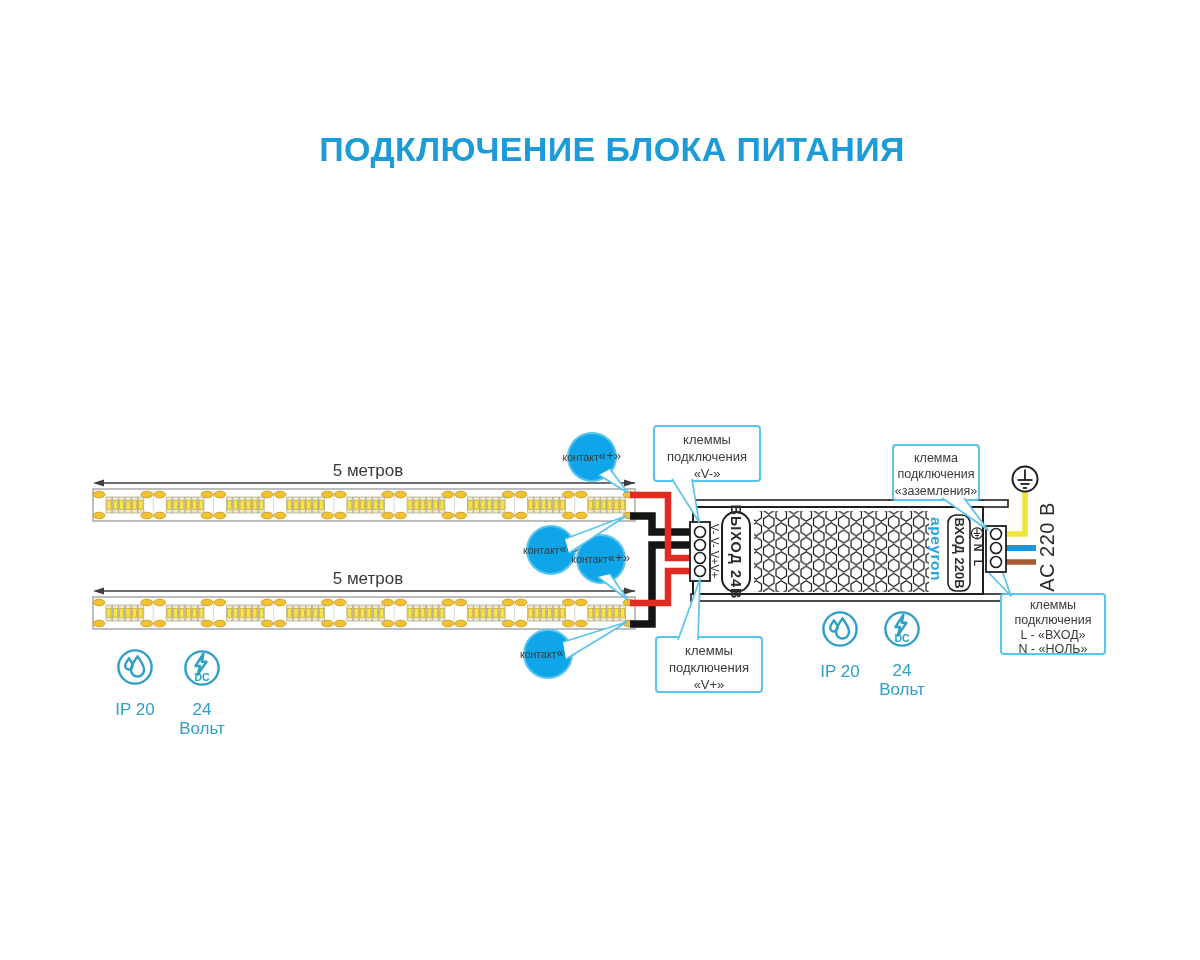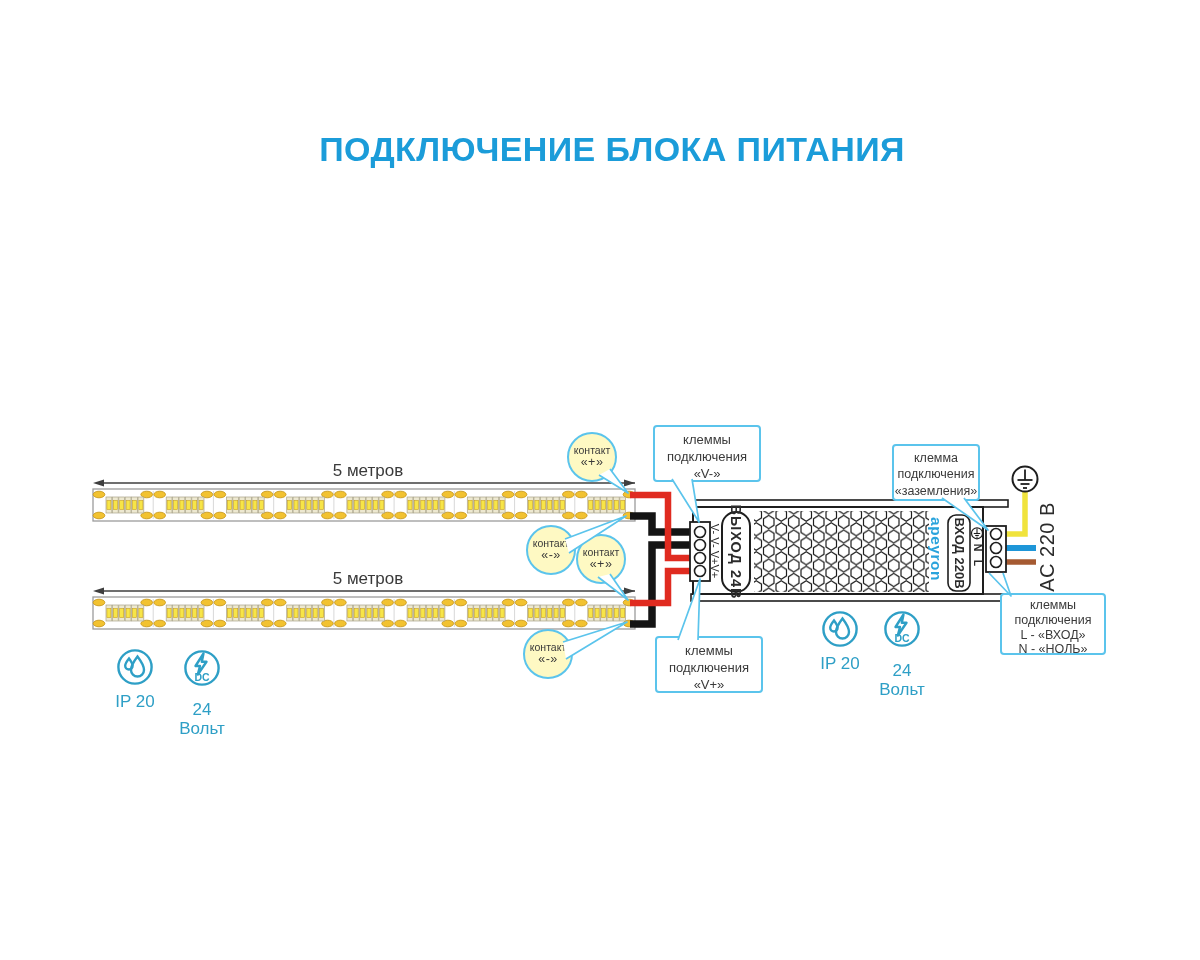--- a/index.html
+++ b/index.html
@@ -8,29 +8,29 @@
   .title{position:absolute;left:12px;top:127px;width:1200px;text-align:center;
          font-size:34px;font-weight:700;letter-spacing:.4px;line-height:1.33;
          color:var(--title-blue);z-index:2;}
   .scene{position:absolute;left:0;top:0;z-index:1;}
   .tails{position:absolute;left:0;top:0;z-index:3;pointer-events:none;}
   .callout-box{position:absolute;background:#fff;border:2.5px solid var(--callout-blue);
          border-radius:4px;color:var(--text-dark);text-align:center;z-index:2;
          font-size:13px;line-height:1.32;padding-top:4px;box-sizing:border-box;}
   .callout-box.small{font-size:12.5px;line-height:1.3;}
   .callout-box.tiny{font-size:12.5px;line-height:1.18;padding-top:3px;}
-  .callout-bubble{position:absolute;background:#fef9c3;border:2.5px solid var(--callout-blue);
+  .callout-bubble{position:absolute;background:#0ea5e9;border:2.5px solid var(--callout-blue);
          border-radius:50%;width:50px;height:50px;z-index:2;display:flex;
-         flex-direction:column;justify-content:center;align-items:center;
+         flex-direction:row;justify-content:center;align-items:center;
          color:var(--text-dark);box-sizing:border-box;text-align:center;}
   .bl1{font-size:10.5px;line-height:1.15;}
   .bl2{font-size:12.5px;letter-spacing:.5px;line-height:1.1;}
   .badge{position:absolute;z-index:2;width:72px;display:flex;flex-direction:column;
          align-items:center;color:var(--icon-teal);font-size:17px;font-weight:500;}
-  .blabel{margin-top:6px;white-space:nowrap;}
+  .blabel{margin-top:14px;white-space:nowrap;}
   .blabel2{margin-top:14px;line-height:1.1;text-align:center;}
   .icon-stroke{stroke:var(--icon-teal);fill:none;stroke-width:2.4;}
   
   .pad{fill:var(--pad-gold);stroke:#C8991B;stroke-width:.9;}
   .chip-body{fill:#EDE8D0;stroke:#A9A389;stroke-width:.7;}
   .chip-led{fill:var(--led-yellow);stroke:#C9A122;stroke-width:.6;}
   .wire{fill:none;}
   .wire-red{stroke:var(--wire-red);stroke-width:6.5;}
   .wire-black{stroke:var(--wire-black);stroke-width:7.5;}
   .wire-yellow{stroke:var(--wire-yellow);stroke-width:5.5;}

